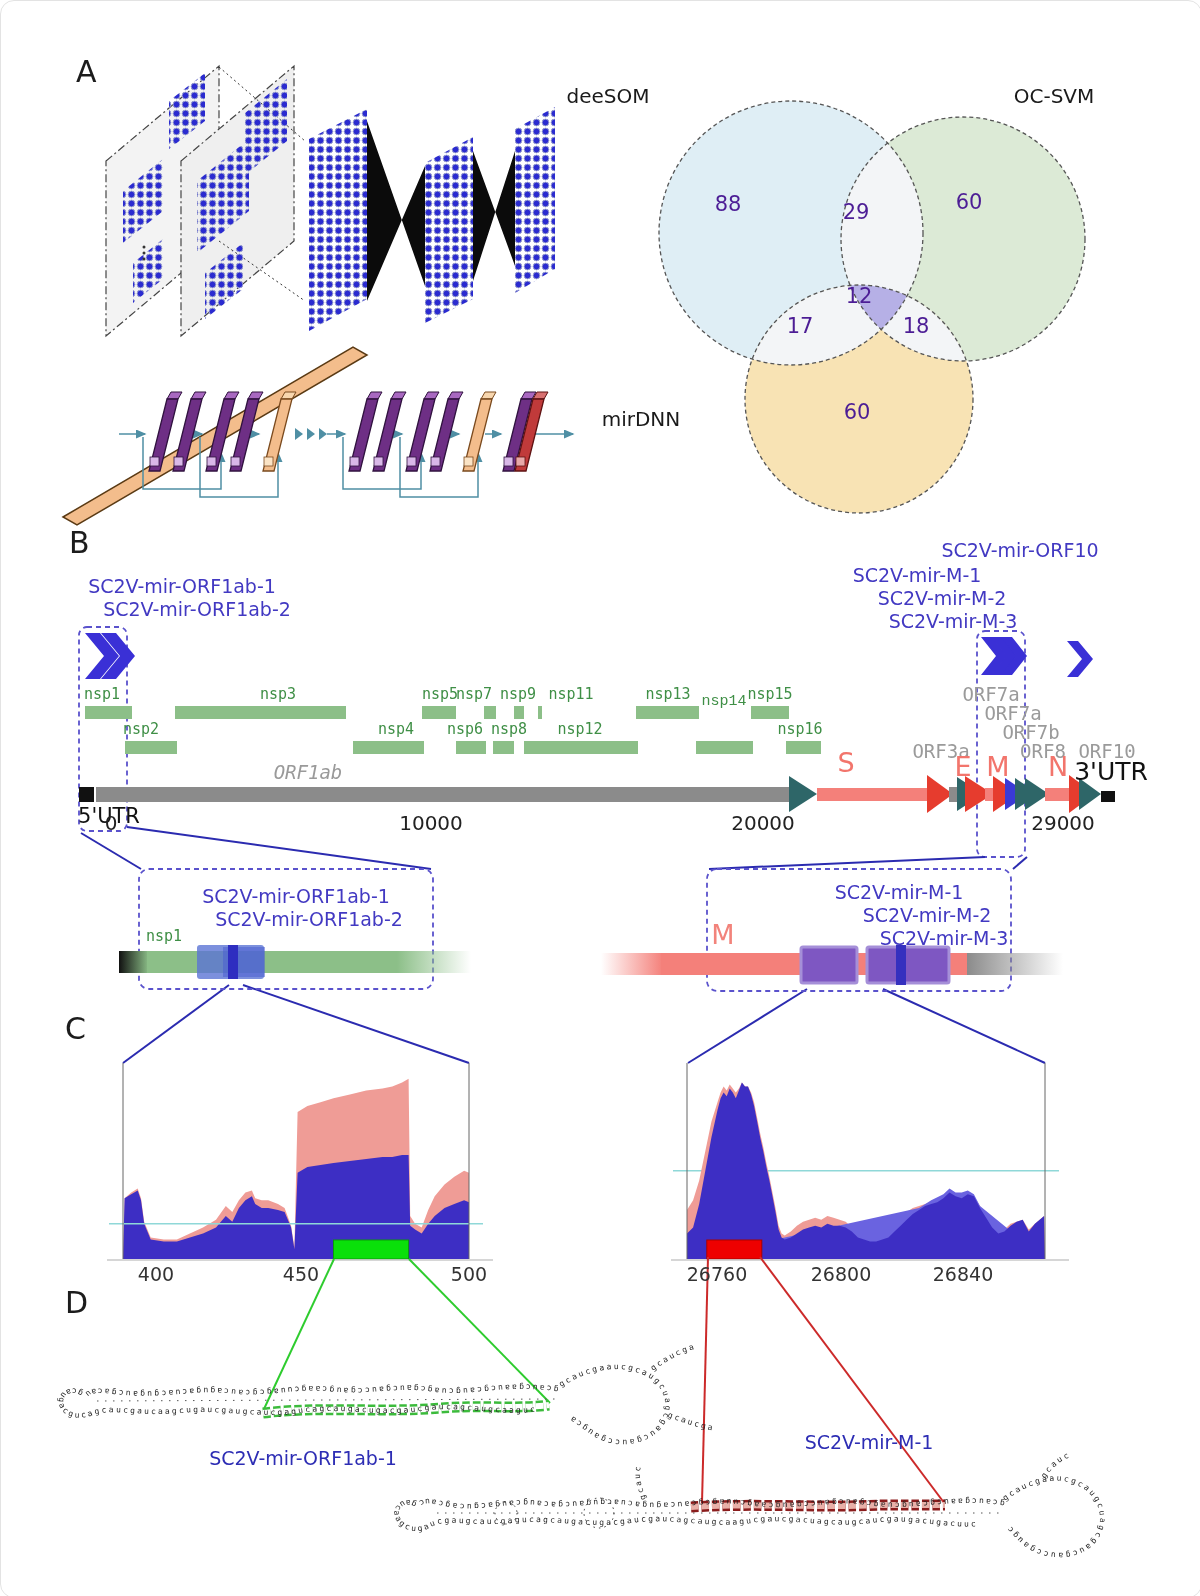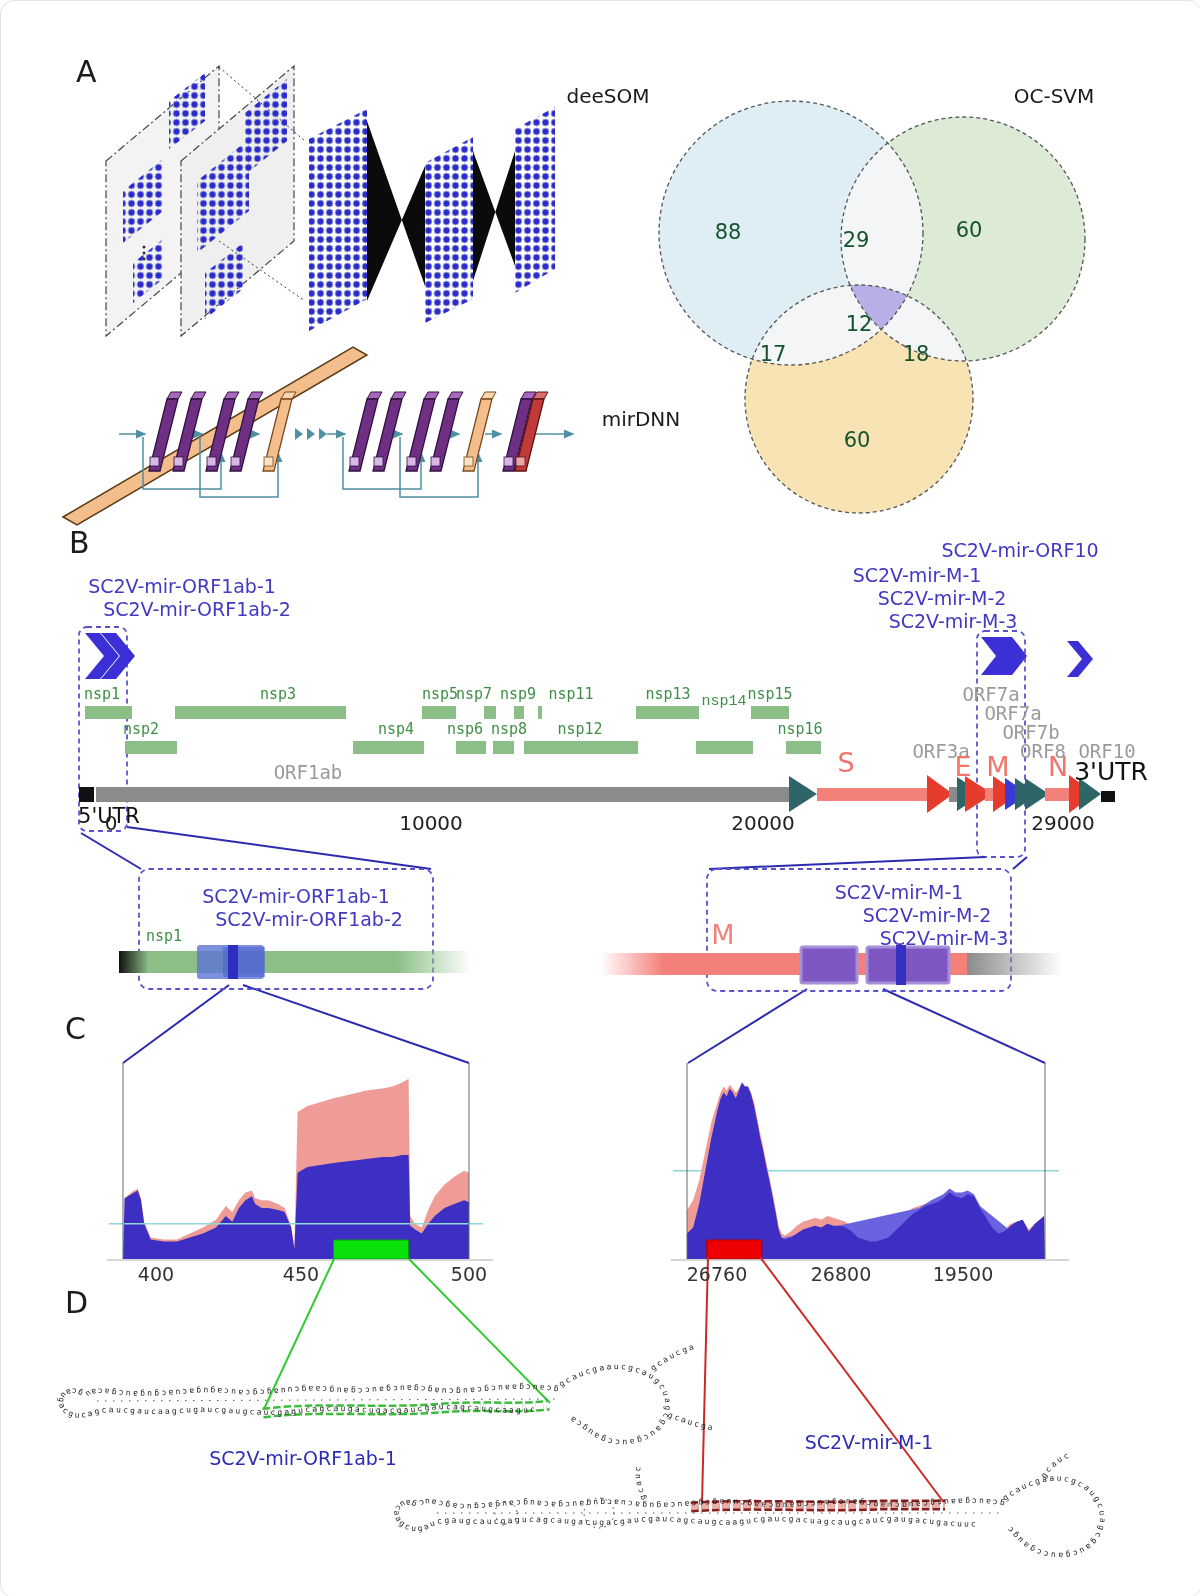--- a/index.html
+++ b/index.html
@@ -1,21 +1,21 @@
 <!DOCTYPE html>
 <html><head>
 <meta charset="utf-8">
 <style>
   html,body{margin:0;padding:0;background:#fff;}
   #stage{position:relative;width:1200px;height:1596px;background:#fff;border:1px solid #e3e3e3;border-radius:14px;overflow:hidden;font-family:"DejaVu Sans",sans-serif;}
   #gfx{position:absolute;left:0;top:0;}
   .lab{position:absolute;transform:translateX(-50%);white-space:nowrap;line-height:1.05;}
   .panel-letter{font-size:30px;color:#1c1c1c;transform:none;}
   .net-label{font-size:20px;color:#1a1a1a;}
-  .venn-num{font-size:21px;color:#14532d;margin-top:28px;}
+  .venn-num{font-size:21px;color:#4c1d95;}
   .mirna{font-size:19px;color:#4239c2;}
   .nspl{font-family:"DejaVu Sans Mono",monospace;font-size:15px;color:#3f8f46;}
   .orfg{font-family:"DejaVu Sans Mono",monospace;font-size:19px;color:#9a9a9a;}
   .genel{font-size:27px;color:#f2756c;}
   .utr5{font-size:21px;color:#111;}
   .utr3{font-size:25px;color:#111;}
   .tickb{font-size:20px;color:#222;}
   .tickc{font-size:19px;color:#333;}
   .insetl{font-size:19px;color:#4239c2;}
   .nsp1i{font-family:"DejaVu Sans Mono",monospace;font-size:15px;color:#3f8f46;}
@@ -305,30 +305,30 @@
 <div class="lab net-label" style="left:607px;top:85px">deeSOM</div>
 <div class="lab net-label" style="left:1053px;top:85px">OC-SVM</div>
 <div class="lab net-label" style="left:640px;top:408px">mirDNN</div>
 <div class="lab nsp1i" style="left:163px;top:928px">nsp1</div>
 <div class="lab mi" style="left:722px;top:920px">M</div>
 
 <div class="lab venn-num" style="left: 727px; top: 192px;">88</div>
     <div class="lab venn-num" style="left: 855px; top: 200px;">29</div>
     <div class="lab venn-num" style="left: 968px; top: 190px;">60</div>
     <div class="lab venn-num" style="left: 858px; top: 284px;">12</div>
-    <div class="lab venn-num" style="left: 772px; top: 314px; text-align: center;">17</div>
+    <div class="lab venn-num" style="left: 799px; top: 314px; text-align: center;">17</div>
     <div class="lab venn-num" style="left: 915px; top: 314px;">18</div>
     <div class="lab venn-num" style="left: 856px; top: 400px;">60</div>
     <div class="lab mirna" style="left: 181px; top: 576px;">SC2V-mir-ORF1ab-1</div>
     <div class="lab mirna" style="left: 196px; top: 599px;">SC2V-mir-ORF1ab-2</div>
     <div class="lab mirna" style="left: 1019px; top: 540px;">SC2V-mir-ORF10</div>
     <div class="lab mirna" style="left: 916px; top: 565px;">SC2V-mir-M-1</div>
     <div class="lab mirna" style="left: 941px; top: 588px;">SC2V-mir-M-2</div>
     <div class="lab mirna" style="left: 952px; top: 611px;">SC2V-mir-M-3</div>
-    <div class="lab orfg" style="left: 307px; top: 762px;">ORF1ab</div>
+    <div class="lab orfg" style="left: 307px; top: 762px; font-style: italic;">ORF1ab</div>
     <div class="lab orfg" style="left: 940px; top: 741px;">ORF3a</div>
     <div class="lab orfg" style="left: 990px; top: 684px;">ORF7a</div>
     <div class="lab orfg" style="left: 1012px; top: 703px;">ORF7a</div>
     <div class="lab orfg" style="left: 1030px; top: 722px;">ORF7b</div>
     <div class="lab orfg" style="left: 1042px; top: 741px;">ORF8</div>
     <div class="lab orfg" style="left: 1106px; top: 741px;">ORF10</div>
     <div class="lab genel" style="left: 845px; top: 748px;">S</div>
     <div class="lab genel" style="left: 962px; top: 752px;">E</div>
     <div class="lab genel" style="left: 997px; top: 752px;">M</div>
     <div class="lab genel" style="left: 1057px; top: 752px;">N</div>
@@ -341,21 +341,21 @@
     <div class="lab insetl" style="left: 295px; top: 886px;">SC2V-mir-ORF1ab-1</div>
     <div class="lab insetl" style="left: 308px; top: 909px;">SC2V-mir-ORF1ab-2</div>
     <div class="lab insetl" style="left: 898px; top: 882px;">SC2V-mir-M-1</div>
     <div class="lab insetl" style="left: 926px; top: 905px;">SC2V-mir-M-2</div>
     <div class="lab insetl" style="left: 943px; top: 928px;">SC2V-mir-M-3</div>
     <div class="lab tickc" style="left: 137px; top: 1264px; margin-left: 18px;">400</div>
     <div class="lab tickc" style="left: 300px; top: 1264px;">450</div>
     <div class="lab tickc" style="left: 468px; top: 1264px;">500</div>
     <div class="lab tickc" style="left: 716px; top: 1264px;">26760</div>
     <div class="lab tickc" style="left: 840px; top: 1264px;">26800</div>
-    <div class="lab tickc" style="left: 962px; top: 1264px;">19500</div>
+    <div class="lab tickc" style="left: 962px; top: 1264px;">26840</div>
     <div class="lab dlab" style="left: 302px; top: 1448px;">SC2V-mir-ORF1ab-1</div>
     <div class="lab dlab" style="left: 868px; top: 1432px;">SC2V-mir-M-1</div>
     <div class="lab nspl" style="left: 101px; top: 686px;">nsp1</div>
     <div class="lab nspl" style="left: 140px; top: 721px;">nsp2</div>
     <div class="lab nspl" style="left: 277px; top: 686px;">nsp3</div>
     <div class="lab nspl" style="left: 395px; top: 721px;">nsp4</div>
     <div class="lab nspl" style="left: 427px; top: 686px; margin-left: 12px;">nsp5</div>
     <div class="lab nspl" style="left: 464px; top: 721px;">nsp6</div>
     <div class="lab nspl" style="left: 473px; top: 686px;">nsp7</div>
     <div class="lab nspl" style="left: 508px; top: 721px;">nsp8</div>

